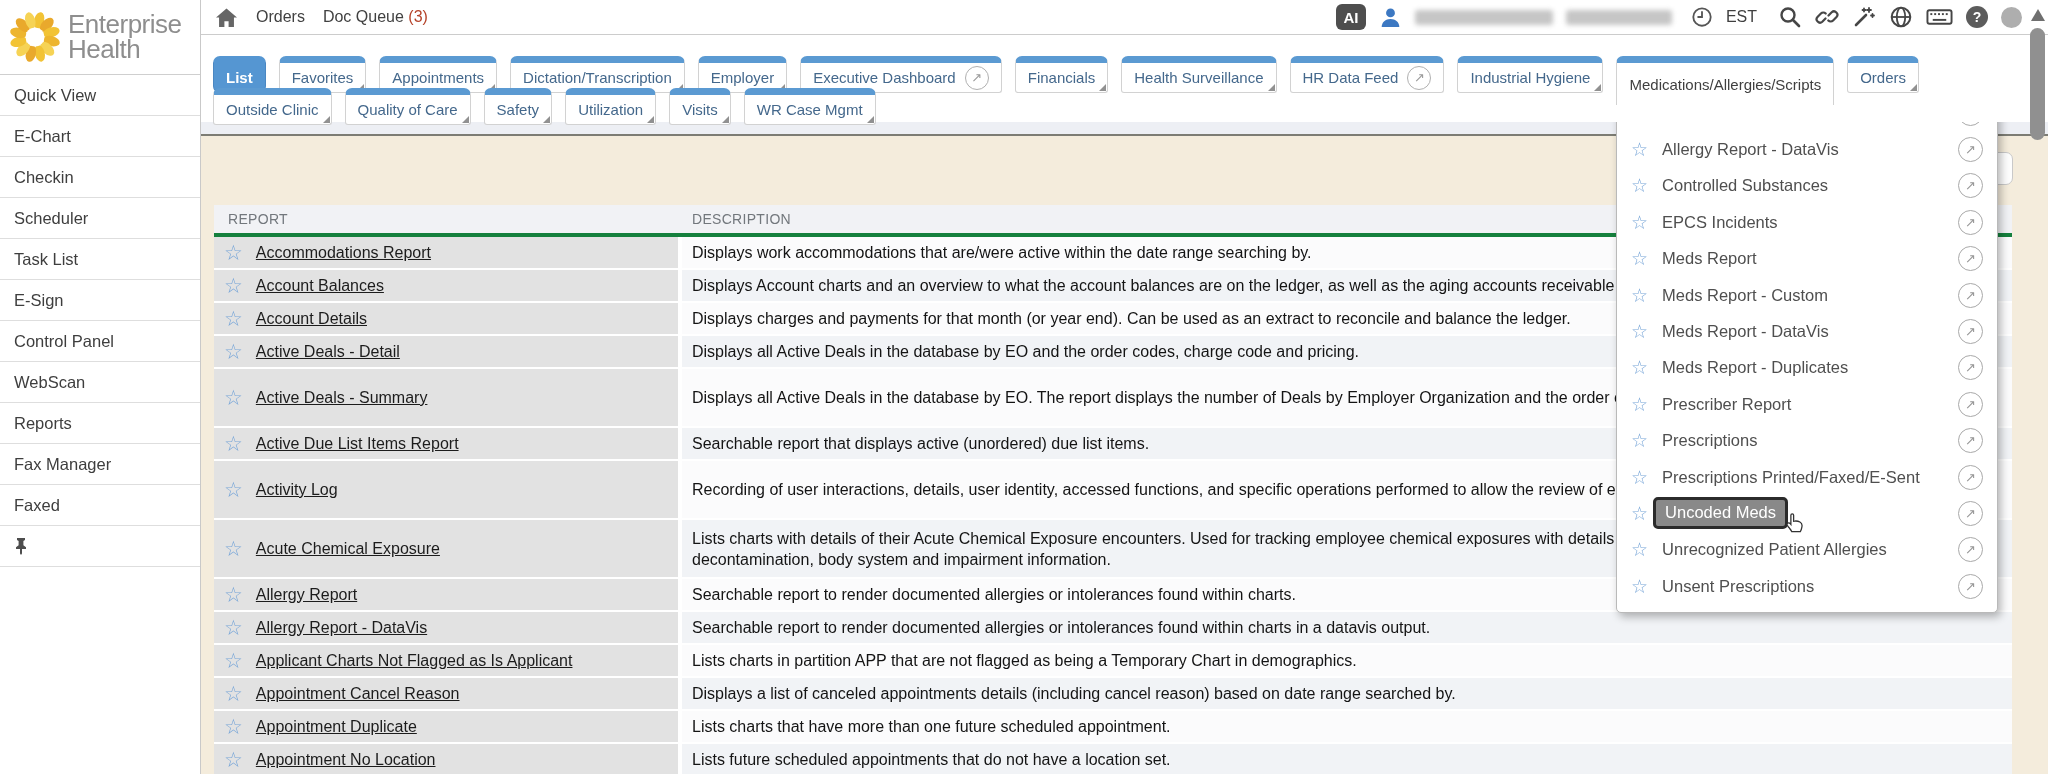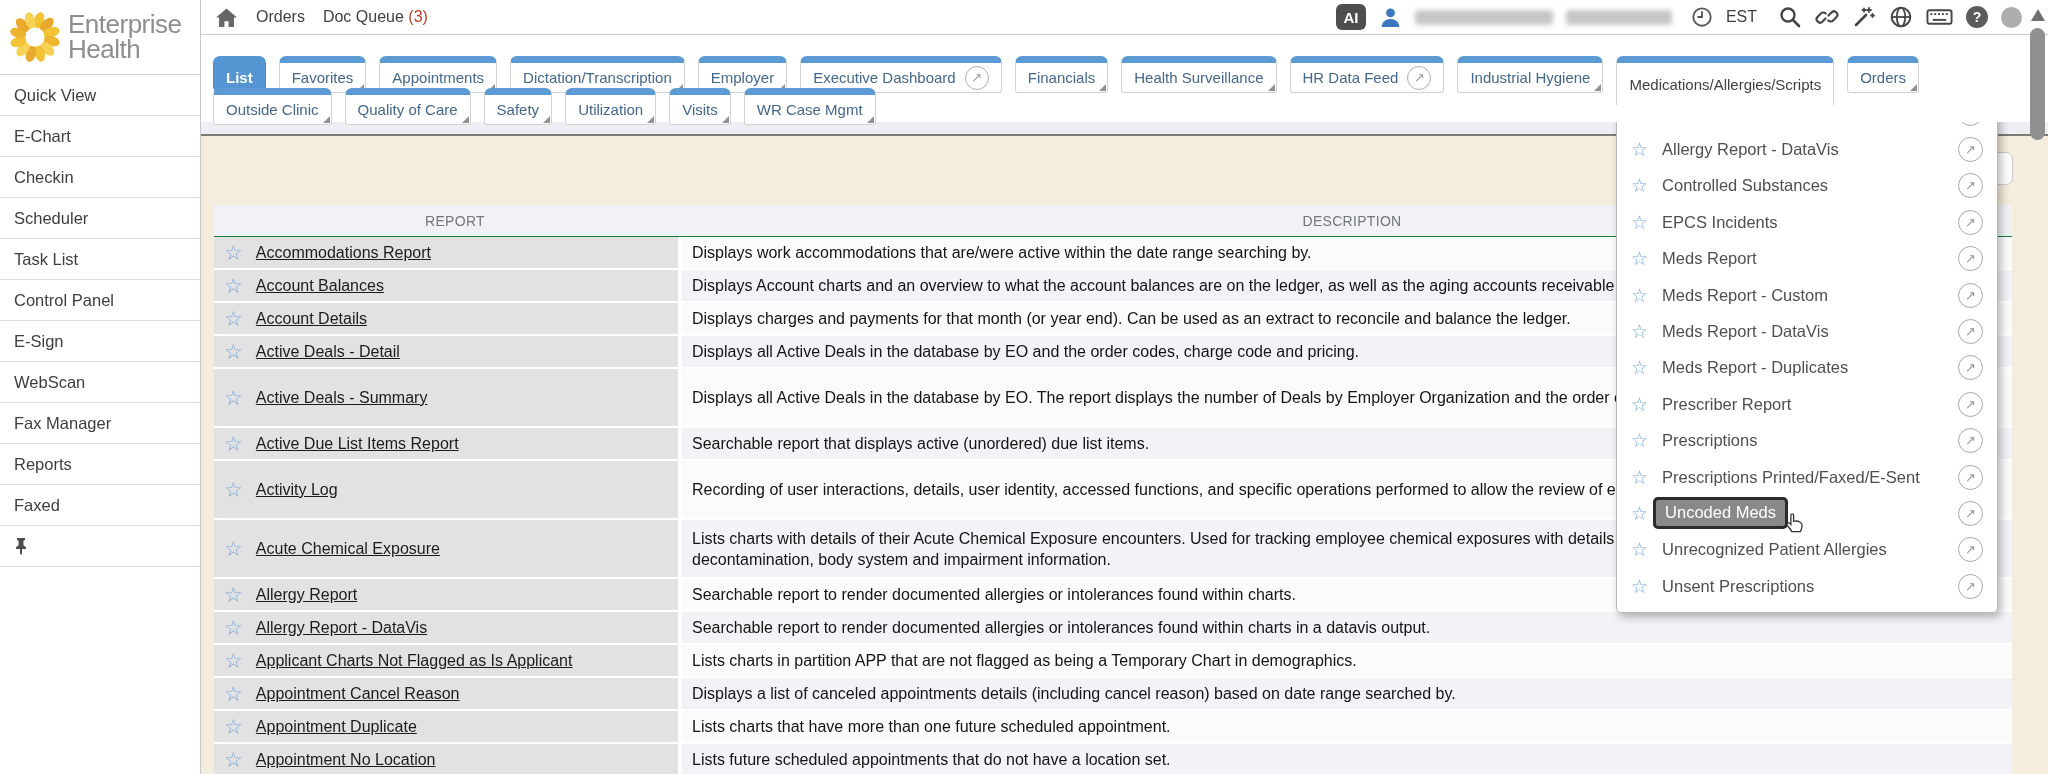--- a/index.html
+++ b/index.html
@@ -38,21 +38,21 @@
   .launch-circle { width:24px; height:24px; margin-left:9px; border-radius:50%; border:1.5px solid #b0b0b0; color:#9a9a9a; font-size:13px; display:flex; align-items:center; justify-content:center; }
 
   .under-strip { position:absolute; left:201px; top:122px; width:1847px; height:12px; background:#edeff4; z-index:4; }
   .divider-line { position:absolute; left:201px; top:134px; width:1847px; height:2px; background:#7c7c74; z-index:4; }
   .content-bg { position:absolute; left:201px; top:136px; width:1847px; height:638px; background:#f4ecdc; z-index:1; }
 
   .view-btn { position:absolute; left:1925px; top:152px; width:88px; height:33px; background:#fdfdfd; border:1px solid #c9c9c9; border-radius:7px; color:#8b8b8b; font-size:16px; letter-spacing:0.5px; display:flex; align-items:center; justify-content:center; z-index:20; cursor:pointer; }
 
   
   .report-table { position:absolute; left:214px; top:205px; width:1798px; height:569px; background:#fbfbfc; z-index:10; overflow:hidden; }
-  .thead { display:flex; height:32px; background:#f1f2f5; border-bottom:1px solid #15803d; align-items:center;text-align:center; }
+  .thead { display:flex; height:32px; background:#f1f2f5; border-bottom:4px solid #15803d; align-items:center; }
   .th { font-size:14px; color:#72777c; letter-spacing:0.3px; }
   .th-report { width:468px; padding-left:14px; }
   .th-desc { flex:1; padding-left:10px; }
   .trow { display:flex; border-bottom:2px solid #fff; }
   .cell-report { width:468px; background:#e2e2e2; border-right:4px solid #fff; display:flex; align-items:center; padding-left:10px; flex-shrink:0; }
   .cell-desc { flex:1; padding:5px 23px 5px 10px; display:flex; align-items:center; font-size:16px; color:#141414; line-height:21px; }
   .trow.odd .cell-desc { background:#fbfbfc; }
   .trow.even .cell-desc { background:#f1f3f6; }
   .trow.h1 { height:33px; }
   .trow.h2 { height:59px; }
@@ -114,33 +114,33 @@
         <li>
           <span>Checkin</span>
         </li>
         <li>
           <span>Scheduler</span>
         </li>
         <li>
           <span>Task List</span>
         </li>
         <li>
+          <span>E-Sign</span>
+        </li>
+        <li>
           <span>Control Panel</span>
         </li>
         <li>
-          <span>E-Sign</span>
-        </li>
-        <li>
           <span>WebScan</span>
         </li>
         <li>
+          <span>Reports</span>
+        </li>
+        <li>
           <span>Fax Manager</span>
-        </li>
-        <li>
-          <span>Reports</span>
         </li>
         <li>
           <span>Faxed</span>
         </li>
         <li>
           <span>
             <svg width="14" height="19" viewBox="0 0 14 19">
               <path d="M3 1 h8 v2 l-1.6 1 v4.2 l2.6 2 v1.8 H8 v4.5 L7 18 6 16.5 V12 H2 v-1.8 l2.6-2 V4 L3 3 Z" fill="#4d4d4d"></path>
             </svg>
           </span>

